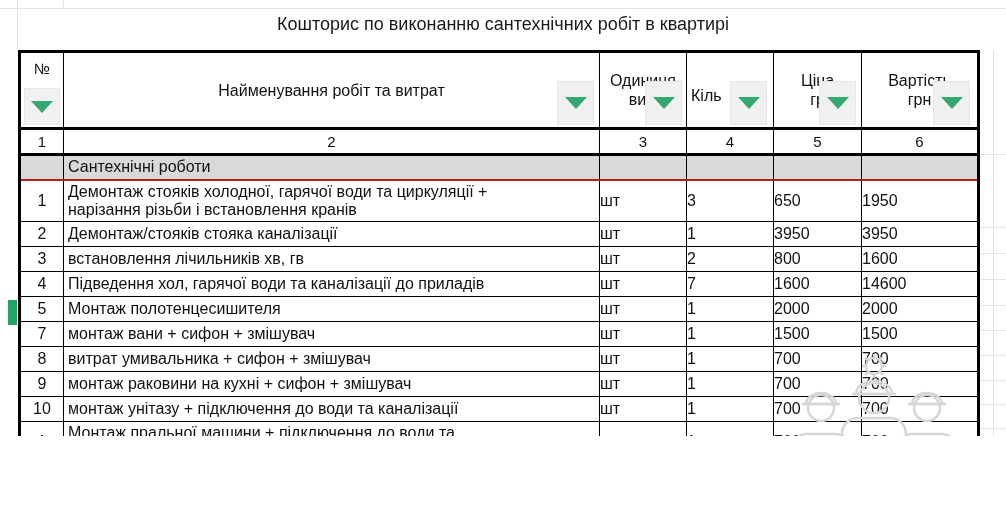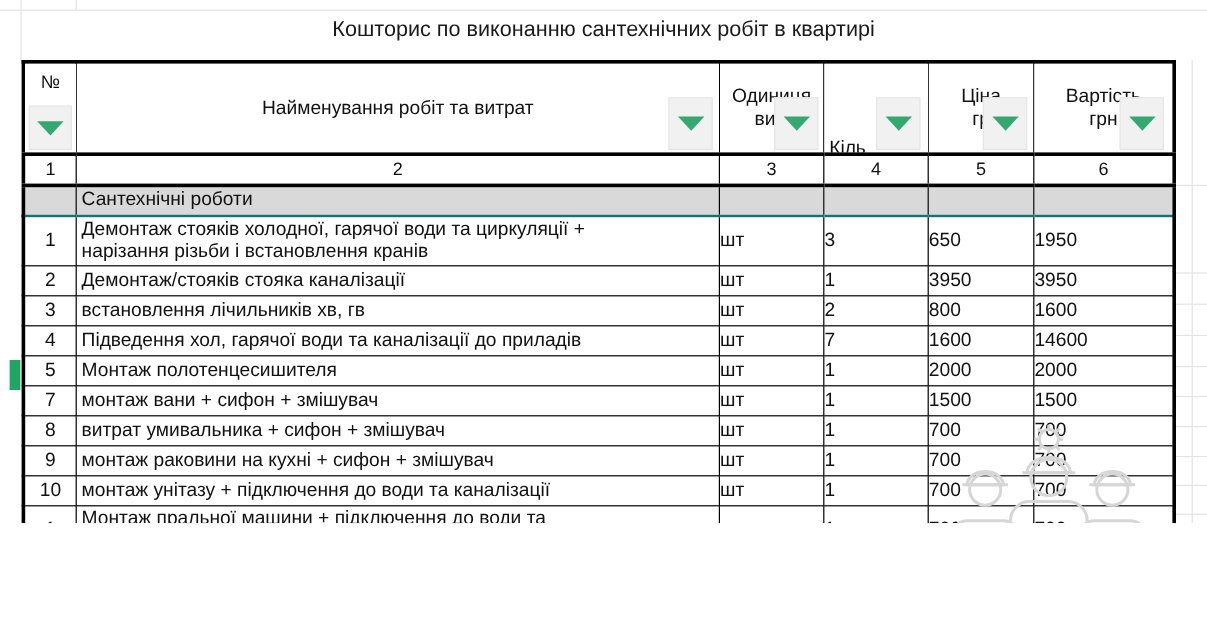--- a/index.html
+++ b/index.html
@@ -28,33 +28,33 @@
 
   tr.header-row th {
     height:77px; border-bottom:3px solid #000;
     font-weight:400; font-size:16px; position:relative; background:#fff;
   }
   tr.index-row td {
     height:26px; border-bottom:3px solid #000;
     text-align:center; font-size:15px;
   }
   tr.section-row td {
-    height:25px; background:#d9d9d9; border-bottom:2px solid #0f766e;
+    height:25px; background:#d9d9d9; border-bottom:2px solid #b91c1c;
     font-size:16px;
   }
   tr.section-row td.cell-name { padding-left:4px; }
 
   tr.data-row td { height:25px; font-size:16px; }
   td.cell-no   { text-align:center; }
   td.cell-name { text-align:left; padding:2px 4px; line-height:18px; white-space:pre-line; }
   td.cell-unit, td.cell-qty, td.cell-price, td.cell-total { }
 
   .hdr-stack { display:flex; flex-direction:column; justify-content:center; height:100%; line-height:19px; }
   .hdr-top { position:absolute; top:7px; left:0; width:100%; text-align:center; font-size:15px; }
-  .hdr-left { position:absolute; top:6px; left:4px; height:100%; display:flex; align-items:flex-end; }
+  .hdr-left { position:absolute; top:6px; left:4px; height:100%; display:flex; align-items:center; }
 
   .filter-btn {
     position:absolute; width:37px; height:44px;
     background:#f1f1f1; border:1px solid #e6e6e6;
     display:flex; align-items:center; justify-content:center;
     cursor:pointer;
   }
   .tri-down {
     width:0; height:0;
     border-left:11px solid transparent; border-right:11px solid transparent;

